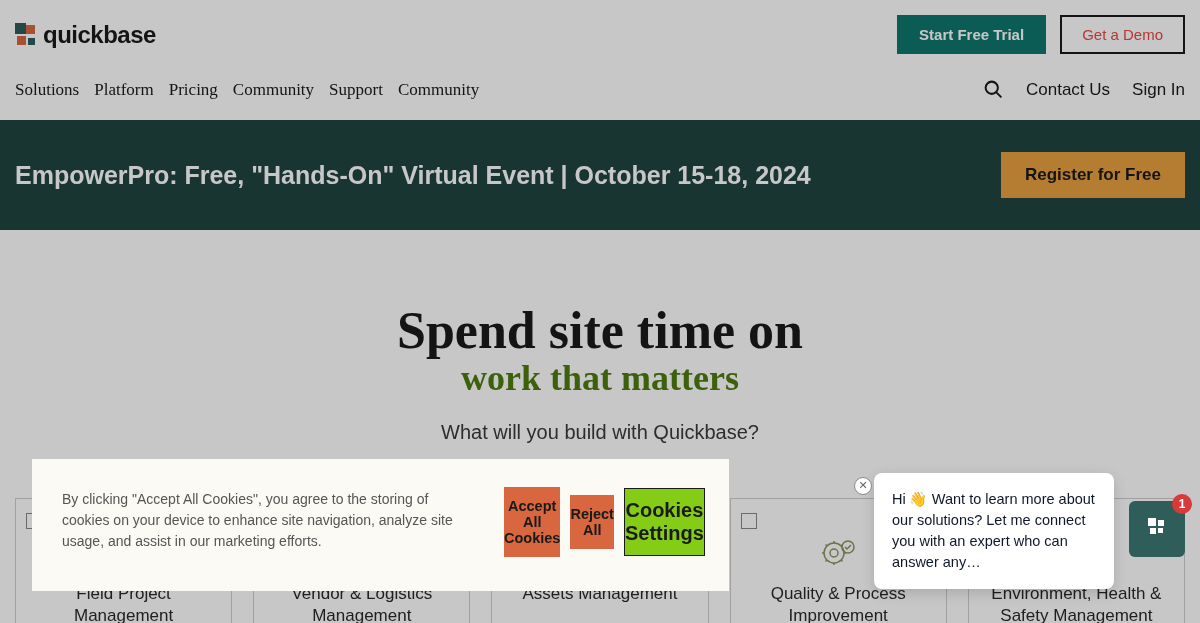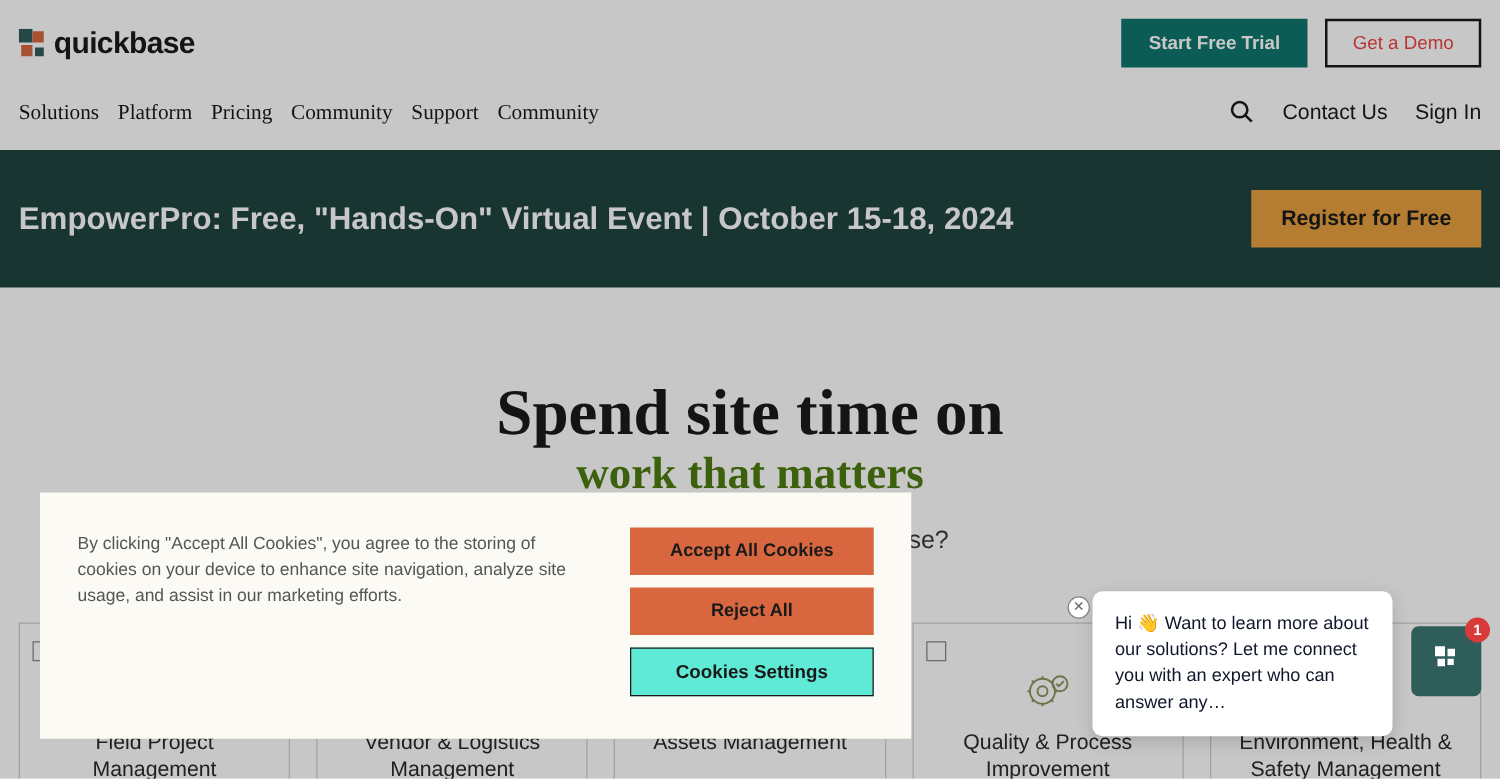--- a/index.html
+++ b/index.html
@@ -38,23 +38,23 @@
     
     .cards { display: flex; gap: 21px; padding: 34px 15px 0; }
     .card { flex: 1; border: 1px solid #cfcfcf; background: #fff; padding: 14px 10px 14px; text-align: center; display: flex; flex-direction: column; align-items: center; min-height: 120px; }
     .card-check { align-self: flex-start; width: 16px; height: 16px; border: 1px solid #888; margin-bottom: 4px; }
     .card-icon { width: 40px; height: 40px; margin-bottom: 10px; color: #8a9560; }
     .card-title { font-size: 17px; color: #2a2a2a; font-weight: 500; line-height: 1.3; }
     
     
     .cookie-modal { position: absolute; left: 32px; bottom: 32px; width: 697px; background: #fbfaf4; z-index: 60; padding: 28px 30px 34px; display: flex; gap: 30px; }
     .cookie-text { flex: 1; font-size: 14px; color: #555; line-height: 1.5; padding-top: 2px; }
-    .cookie-buttons { display: flex; flex-direction: column; gap: 10px; width: 195px; }
+    .cookie-buttons { display: flex; flex-direction: row; gap: 10px; width: 195px; align-items: center; }
     .cookie-btn-accept, .cookie-btn-reject { background: #d86740; color: #1a1a1a; border: none; padding: 11px 0; font-size: 14.5px; font-weight: 600; cursor: pointer; }
-    .cookie-btn-settings { background: #5eead4; color: #1a1a1a; border: 1px solid #1a1a1a; padding: 10px 0; font-size: 15px; font-weight: 600; cursor: pointer; }
+    .cookie-btn-settings { background: #84cc16; color: #1a1a1a; border: 1px solid #1a1a1a; padding: 10px 0; font-size: 20px; font-weight: 600; cursor: pointer; }
     
     
     .chat-wrap { position: absolute; right: 15px; bottom: 34px; z-index: 70; display: flex; align-items: flex-start; gap: 15px; }
     .chat-close { position: absolute; left: -20px; top: 4px; width: 18px; height: 18px; border-radius: 50%; border: 1px solid #888; background: #fff; display: flex; align-items: center; justify-content: center; font-size: 11px; color: #666; cursor: pointer; }
     .chat-bubble { background: #fff; border-radius: 8px; box-shadow: 0 4px 14px rgba(0,0,0,0.15); padding: 16px 18px; width: 240px; font-size: 14.5px; color: #0f172a; line-height: 1.45; }
     .chat-btn { width: 56px; height: 56px; background: #2e5d5a; border-radius: 6px; display: flex; align-items: center; justify-content: center; position: relative; cursor: pointer; margin-top: 28px; }
     .chat-badge { position: absolute; top: -7px; right: -7px; width: 20px; height: 20px; background: #d83a3a; color: #fff; border-radius: 50%; display: flex; align-items: center; justify-content: center; font-size: 12px; font-weight: 600; }
     .chat-btn svg { width: 24px; height: 24px; }
   </style>
 </head>

